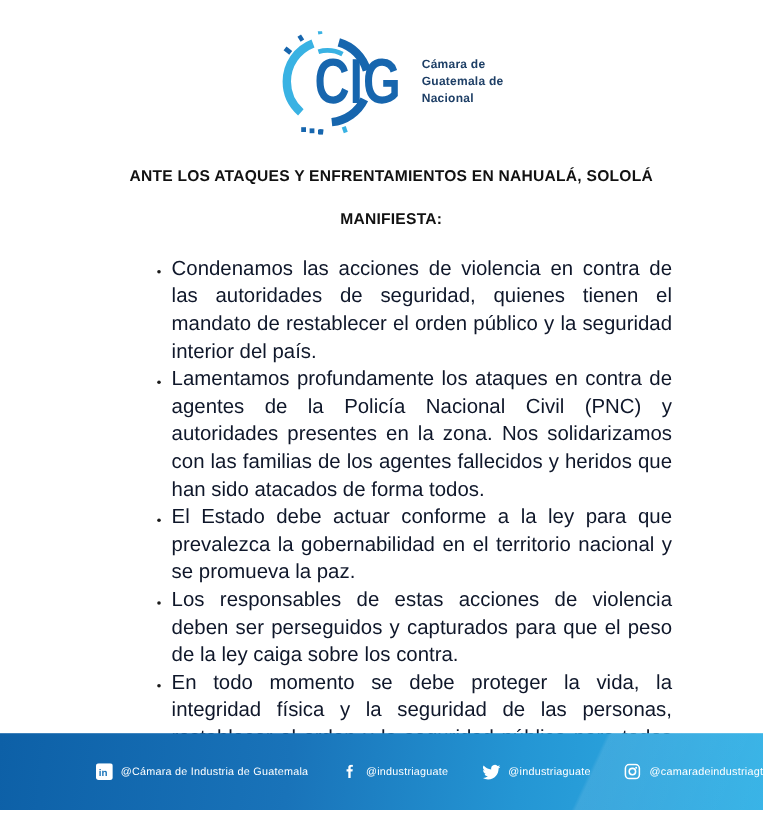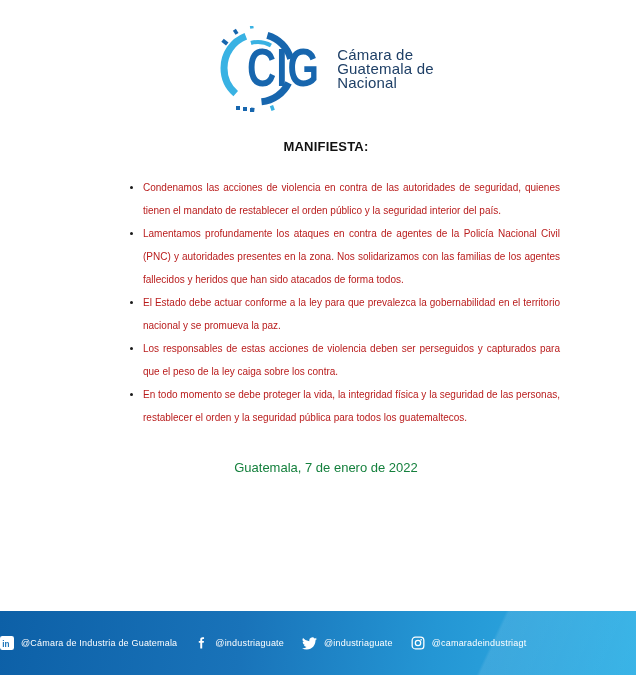--- a/index.html
+++ b/index.html
@@ -17,46 +17,46 @@
   
   .logo-row {
     padding-top:26px;
     display:flex;
     justify-content:center;
     align-items:center;
     gap:13px;
   }
   .logo-mark { display:block; }
   .logo-org {
-    font-size:15px;
-    font-weight:normal;
+    font-size:10px;
+    font-weight:bold;
     line-height:14px;
     color:#1e3f66;
     letter-spacing:.2px;
   }
   
   .title-block { margin-top:27px; text-align:center; }
   .title-line1, .title-line2 {
     font-size:13px;
     font-weight:bold;
     color:#111111;
     letter-spacing:.2px;
   }
   .title-line2 { margin-top:21px; }
   
   ul.statements {
     margin:22px 76px 0 76px;
     padding-left:51px;
     list-style:disc;
   }
   ul.statements li {
-    font-size:10px;
+    font-size:17px;
     line-height:23px;
     text-align:justify;
-    color:#b91c1c;
+    color:#0f172a;
   }
   ul.statements li::marker { font-size:10px; color:#1a1a1a; }
   
   .date-line {
     margin-top:31px;
     text-align:center;
     font-size:13px;
     color:#15803d;
   }
   
@@ -70,23 +70,23 @@
     content:"";
     position:absolute; inset:0;
     background:linear-gradient(115deg, rgba(255,255,255,0) 76%, rgba(255,255,255,.10) 76.5%, rgba(255,255,255,.04) 100%);
     pointer-events:none;
   }
   .social-row {
     position:relative;
     z-index:1;
     height:100%;
     display:flex;
-    justify-content:flex-start;
+    justify-content:flex-end;
     align-items:center;
-    gap:18px;
+    gap:28px;
   }
   .social-item {
     display:flex;
     align-items:center;
     gap:7px;
     cursor:pointer;
   }
   .social-handle {
     color:#ffffff;
     font-size:9px;
@@ -137,20 +137,21 @@
       <text x="29" y="60" font-family="Liberation Sans, sans-serif" font-weight="bold" font-size="53" fill="#1766ae" textLength="72" lengthAdjust="spacingAndGlyphs">CIG</text>
     </svg>
     <div class="logo-org">
       <div>Cámara de</div>
       <div>Guatemala de</div>
       <div>Nacional</div>
     </div>
   </div>
 
   <div class="title-block">
+    <div class="title-line1">ANTE LOS ATAQUES Y ENFRENTAMIENTOS EN NAHUALÁ, SOLOLÁ</div>
     <div class="title-line2">MANIFIESTA:</div>
   </div>
 
   <ul class="statements">
     <li>Condenamos las acciones de violencia en contra de las autoridades de seguridad, quienes tienen el mandato de restablecer el orden público y la seguridad interior del país.</li>
     <li>Lamentamos profundamente los ataques en contra de agentes de la Policía Nacional Civil (PNC) y autoridades presentes en la zona. Nos solidarizamos con las familias de los agentes fallecidos y heridos que han sido atacados de forma todos.</li>
     <li>El Estado debe actuar conforme a la ley para que prevalezca la gobernabilidad en el territorio nacional y se promueva la paz.</li>
     <li>Los responsables de estas acciones de violencia deben ser perseguidos y capturados para que el peso de la ley caiga sobre los contra.</li>
     <li>En todo momento se debe proteger la vida, la integridad física y la seguridad de las personas, restablecer el orden y la seguridad pública para todos los guatemaltecos.</li>
   </ul>

